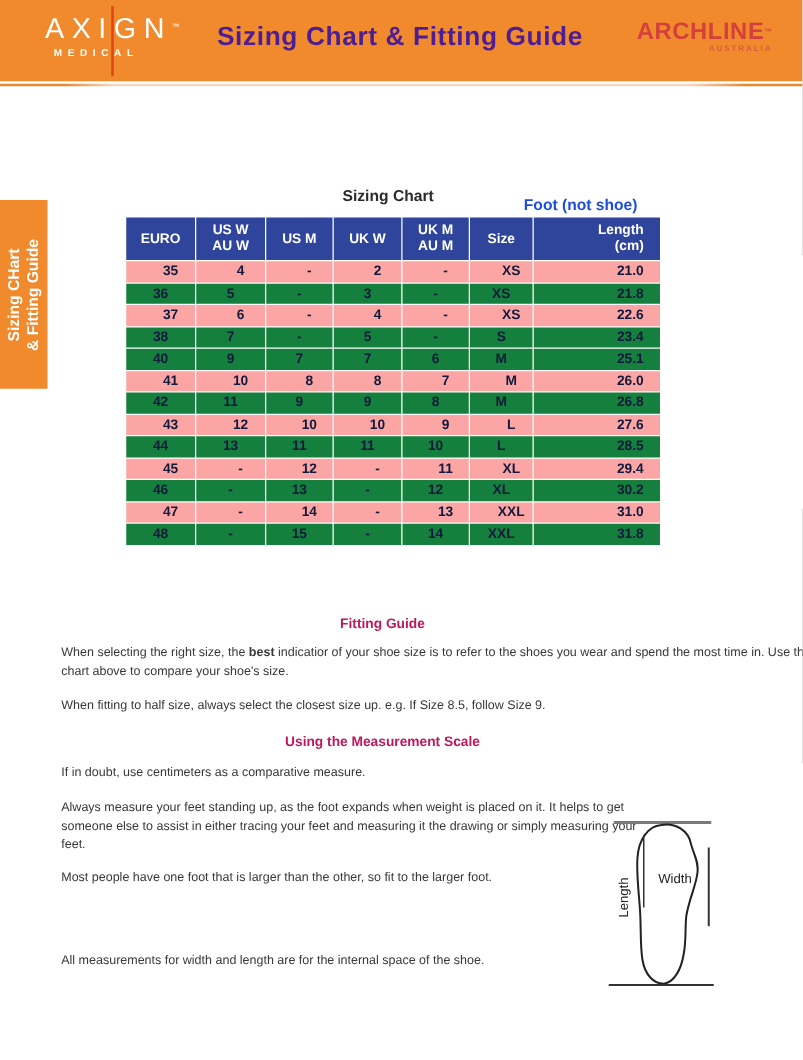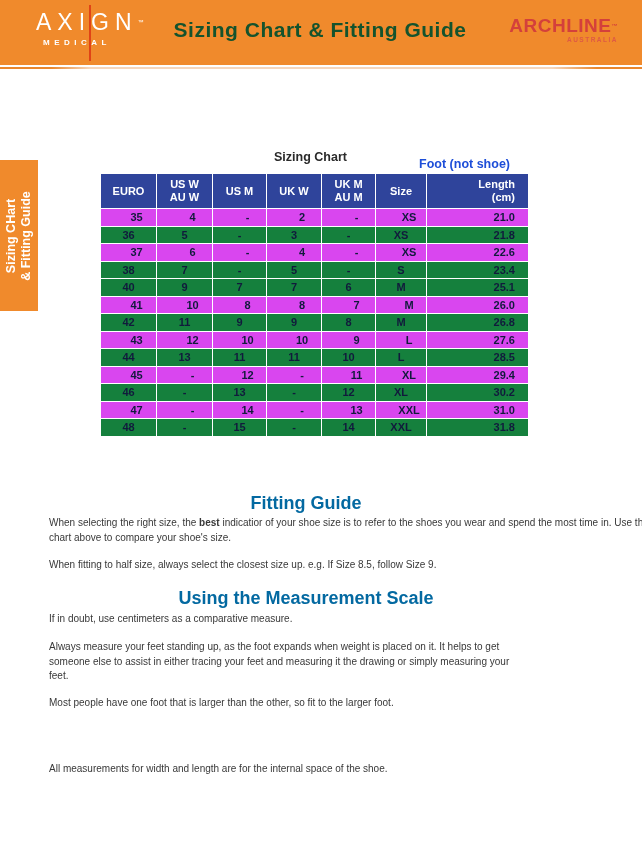--- a/index.html
+++ b/index.html
@@ -8,21 +8,21 @@
 
   
   .banner{position:absolute;left:0;top:0;width:642px;height:65px;background:#F08A2C;}
   .banner-rule{position:absolute;left:0;top:67px;width:642px;height:2px;
     background:linear-gradient(to right,#E9872E 0%,#E9872E 8%,#F6D6BC 14%,#F6D6BC 86%,#E9872E 93%,#E9872E 100%);}
   .axign{position:absolute;left:36px;top:9px;width:110px;height:50px;color:#fff;}
   .axign-name{font-size:23px;letter-spacing:6px;font-weight:400;line-height:26px;white-space:nowrap;}
   .axign-tm{font-size:6px;vertical-align:top;letter-spacing:0;}
   .axign-sub{font-size:8px;font-weight:700;letter-spacing:4.5px;margin-top:3px;margin-left:7px;white-space:nowrap;}
   .axign-line{position:absolute;left:53px;top:-4px;width:2px;height:56px;background:#E04316;}
-  .main-title{position:absolute;left:140px;top:18px;width:360px;text-align:center;color:#14532d;
+  .main-title{position:absolute;left:140px;top:18px;width:360px;text-align:center;color:#4c1d95;
     font-size:21px;font-weight:700;letter-spacing:.5px;white-space:nowrap;}
   .archline{position:absolute;right:24px;top:16px;width:118px;text-align:right;color:#D4403B;}
   .archline-name{font-size:19px;font-weight:700;letter-spacing:.5px;line-height:20px;white-space:nowrap;}
   .archline-tm{font-size:6px;vertical-align:top;}
   .archline-sub{font-size:6.5px;font-weight:700;letter-spacing:1.5px;color:#DE5A44;margin-top:0;}
 
   
   .side-tab{position:absolute;left:0;top:160px;width:38px;height:151px;background:#F08A2C;}
   .side-tab-inner{position:absolute;left:50%;top:50%;width:151px;height:38px;
     transform:translate(-50%,-50%) rotate(-90deg);display:flex;flex-direction:column;justify-content:center;
@@ -32,26 +32,26 @@
   .chart-head{position:absolute;left:100px;top:150px;width:421px;text-align:center;
     font-size:12.5px;font-weight:700;color:#2b2b2b;}
   .foot-note{position:absolute;left:100px;top:157px;width:410px;text-align:right;
     font-size:12.5px;font-weight:700;color:#1d4ed8;}
   .size-table-wrap{position:absolute;left:100px;top:173px;width:421px;}
   table.size-table{width:421px;border-collapse:separate;border-spacing:1.5px;table-layout:fixed;}
   table.size-table th{background:#2F449B;color:#fff;font-size:11px;font-weight:700;
     text-align:center;vertical-align:middle;height:34px;padding:0;line-height:13px;}
   table.size-table td{font-size:11px;font-weight:700;color:#111A3C;text-align:center;
     vertical-align:middle;height:16.5px;padding:0;}
-  table.size-table tr.row-a td{background:#d946ef;padding-left:16px;}
+  table.size-table tr.row-a td{background:#fca5a5;padding-left:16px;}
   table.size-table tr.row-b td{background:#15803d;}
   table.size-table th.len,table.size-table td.len{text-align:right;padding-right:13px;}
 
   
-  .sec-head{position:absolute;left:0;width:612px;text-align:center;font-size:18px;font-weight:700;color:#0369a1;}
+  .sec-head{position:absolute;left:0;width:612px;text-align:center;font-size:11px;font-weight:700;color:#be185d;}
   .para{position:absolute;left:37px;font-size:10px;line-height:14.5px;color:#383838;margin-left:12px;}
   .para b{font-weight:700;}
 
   
   .foot-diagram{position:absolute;left:485px;top:648px;width:100px;height:150px;}
 </style>
 </head>
 <body>
 
 <div class="page">
@@ -244,14 +244,25 @@
   <div class="sec-head" style="top:493px">Fitting Guide</div>
   <div class="para" style="top:516px;width:600px"><span>When selecting the right size, the </span><b>best</b><span> indicatior of your shoe size is to refer to the shoes you wear and spend the most time in. Use the chart above to compare your shoe's size.</span></div>
   <div class="para" style="top:558px;width:600px">When fitting to half size, always select the closest size up. e.g. If Size 8.5, follow Size 9.</div>
 
   <div class="sec-head" style="top:588px">Using the Measurement Scale</div>
   <div class="para" style="top:612px;width:560px">If in doubt, use centimeters as a comparative measure.</div>
   <div class="para" style="top:696px;width:480px">Most people have one foot that is larger than the other, so fit to the larger foot.</div>
   <div class="para" style="top:640px;width:462px">Always measure your feet standing up, as the foot expands when weight is placed on it. It helps to get someone else to assist in either tracing your feet and measuring it the drawing or simply measuring your feet.</div>
   <div class="para" style="top:762px;width:480px">All measurements for width and length are for the internal space of the shoe.</div>
 
+  <div class="foot-diagram">
+    <svg width="100" height="150" viewBox="0 0 100 150">
+      <line x1="6" y1="10" x2="84" y2="10" stroke="#7a7a7a" stroke-width="2.5"></line>
+      <path d="M 44 12 C 55 10 66 16 68 28 C 71 38 74 42 73 50 C 72 60 66 72 64 85 C 63 95 64 105 62 115 C 60 128 54 138 46 139 C 38 139 31 132 29 120 C 27 108 28 95 27 80 C 26 65 24 50 25 38 C 26 24 33 13 44 12 Z" fill="none" stroke="#222" stroke-width="1.6"></path>
+      <line x1="30" y1="22" x2="30" y2="78" stroke="#333" stroke-width="1.2"></line>
+      <line x1="82" y1="30" x2="82" y2="93" stroke="#333" stroke-width="1.6"></line>
+      <line x1="2" y1="140" x2="86" y2="140" stroke="#333" stroke-width="1.6"></line>
+      <text x="55" y="58" font-size="10.5" fill="#222" text-anchor="middle" font-family="Liberation Sans, sans-serif">Width</text>
+      <text x="17" y="70" font-size="10.5" fill="#222" text-anchor="middle" font-family="Liberation Sans, sans-serif" transform="rotate(-90 17 70)">Length</text>
+    </svg>
+  </div>
 
 </div>
 
 </body></html>

